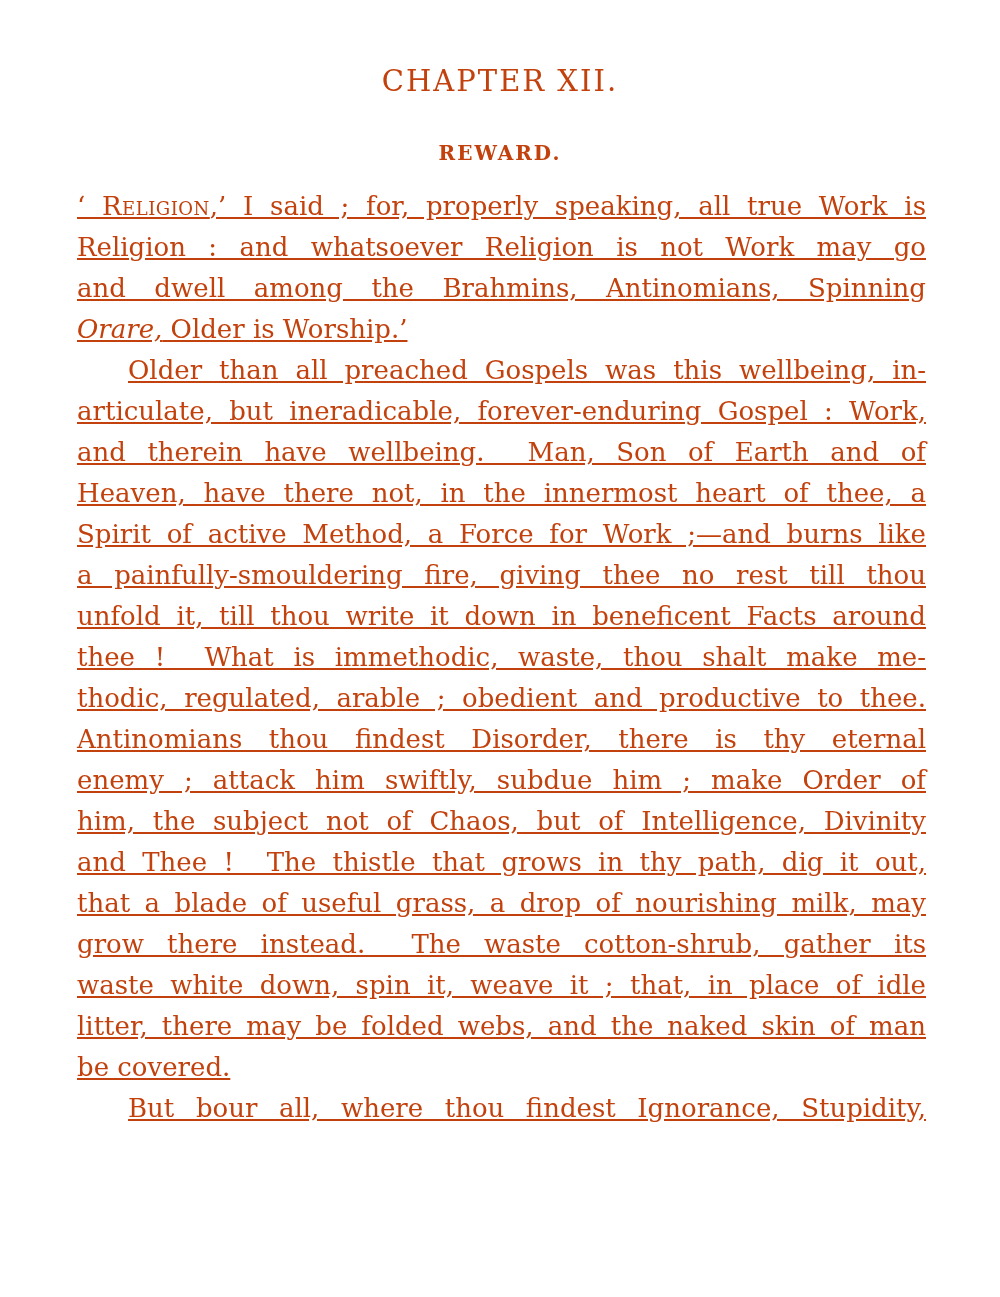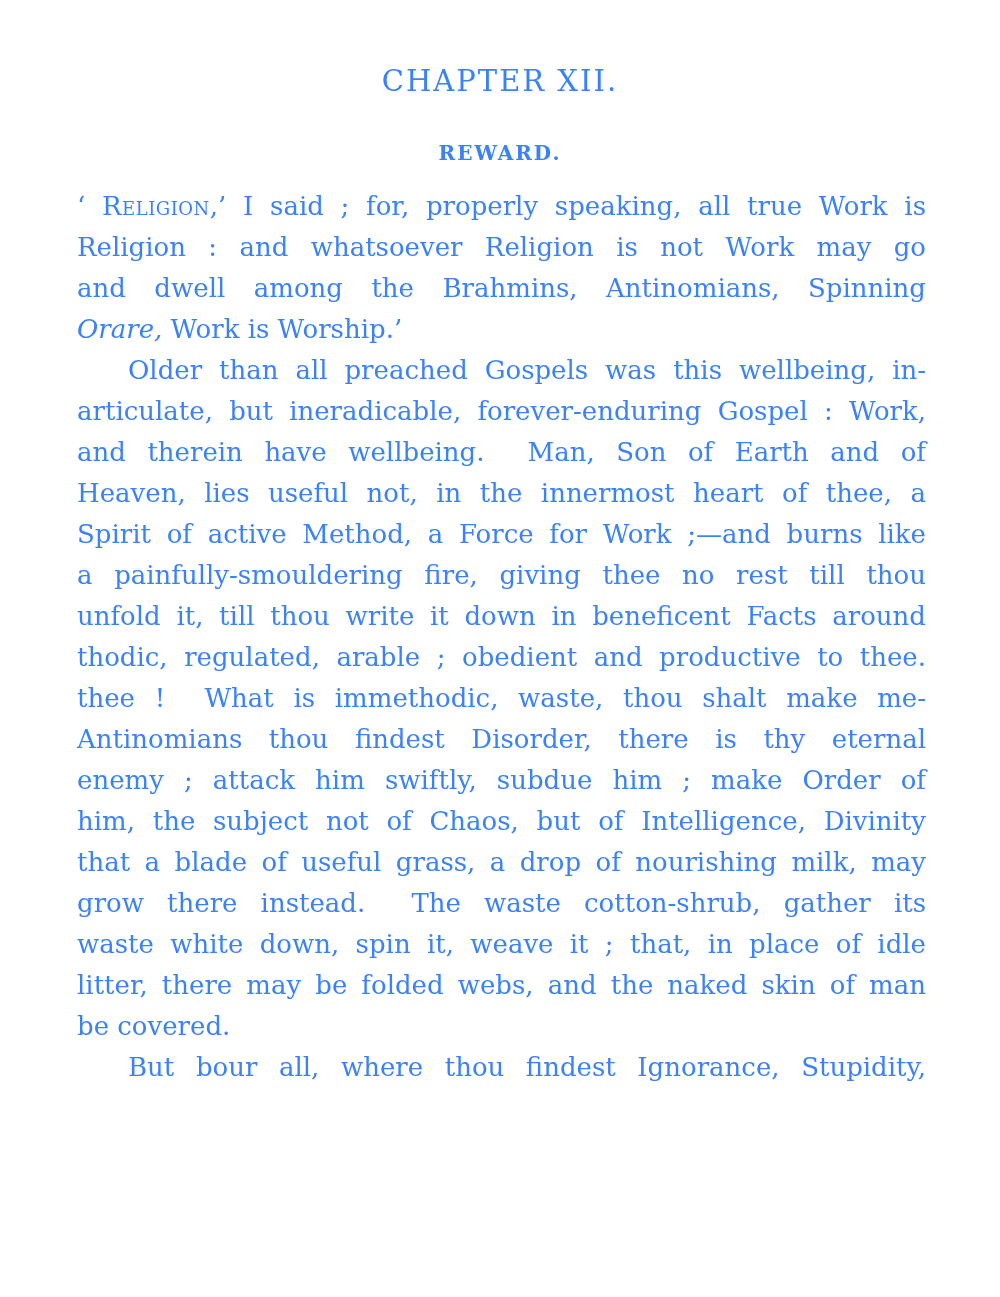--- a/index.html
+++ b/index.html
@@ -1,21 +1,21 @@
 <!DOCTYPE html>
 <html><head>
 <meta charset="utf-8">
 <style>
   html, body { margin: 0; padding: 0; background: #ffffff; }
   .page {
     position: relative;
     width: 1000px;
     height: 1297px;
     background: #ffffff;
-    color: #3b82f6;
+    color: #c2410c;
     font-family: "DejaVu Serif", "Liberation Serif", serif;
     overflow: hidden;
   }
   .chapter {
     position: absolute;
     top: 66px;
     left: 0;
     width: 100%;
     margin: 0;
     text-align: center;
@@ -40,20 +40,21 @@
     position: absolute;
     left: 77px;
     top: 186px;
     width: 849px;
     font-size: 26px;
     line-height: 41px;
   }
   .line {
     white-space: nowrap;
     text-align: left;
+    text-decoration: underline;
   }
   .jl {
     white-space: normal;
     text-align: justify;
     text-align-last: justify;
     text-justify: inter-word;
   }
   .indent { text-indent: 51px; }
   .sc { font-variant: small-caps; letter-spacing: 0.5px; }
   .it { font-style: italic; }
@@ -64,34 +65,35 @@
 <div class="page">
 
   <h1 class="chapter">CHAPTER XII.</h1>
   <h2 class="subtitle">REWARD.</h2>
 
   <div class="body-block">
 
     <div class="line jl"><span>‘ </span><span class="sc">Religion</span><span>,’ I said ; for, properly speaking, all true Work is</span></div>
     <div class="line jl">Religion : and whatsoever Religion is not Work may go</div>
     <div class="line jl">and dwell among the Brahmins, Antinomians, Spinning</div>
-    <div class="line"><span class="it">Orare,</span><span> Work is Worship.’</span></div>
+    <div class="line"><span class="it">Orare,</span><span> Older is Worship.’</span></div>
 
     <div class="line jl indent">Older than all preached Gospels was this wellbeing, in-</div>
     <div class="line jl">articulate, but ineradicable, forever-enduring Gospel : Work,</div>
     <div class="line jl">and therein have wellbeing.&nbsp; Man, Son of Earth and of</div>
-    <div class="line jl">Heaven, lies useful not, in the innermost heart of thee, a</div>
+    <div class="line jl">Heaven, have there not, in the innermost heart of thee, a</div>
     <div class="line jl">Spirit of active Method, a Force for Work ;—and burns like</div>
     <div class="line jl">a painfully-smouldering fire, giving thee no rest till thou</div>
     <div class="line jl">unfold it, till thou write it down in beneficent Facts around</div>
+    <div class="line jl">thee !&nbsp; What is immethodic, waste, thou shalt make me-</div>
     <div class="line jl">thodic, regulated, arable ; obedient and productive to thee.</div>
-    <div class="line jl">thee !&nbsp; What is immethodic, waste, thou shalt make me-</div>
     <div class="line jl">Antinomians thou findest Disorder, there is thy eternal</div>
     <div class="line jl">enemy ; attack him swiftly, subdue him ; make Order of</div>
     <div class="line jl">him, the subject not of Chaos, but of Intelligence, Divinity</div>
+    <div class="line jl">and Thee !&nbsp; The thistle that grows in thy path, dig it out,</div>
     <div class="line jl">that a blade of useful grass, a drop of nourishing milk, may</div>
     <div class="line jl">grow there instead.&nbsp; The waste cotton-shrub, gather its</div>
     <div class="line jl">waste white down, spin it, weave it ; that, in place of idle</div>
     <div class="line jl">litter, there may be folded webs, and the naked skin of man</div>
     <div class="line">be covered.</div>
 
     <div class="line jl indent">But bour all, where thou findest Ignorance, Stupidity,</div>
 
   </div>
 </div>

